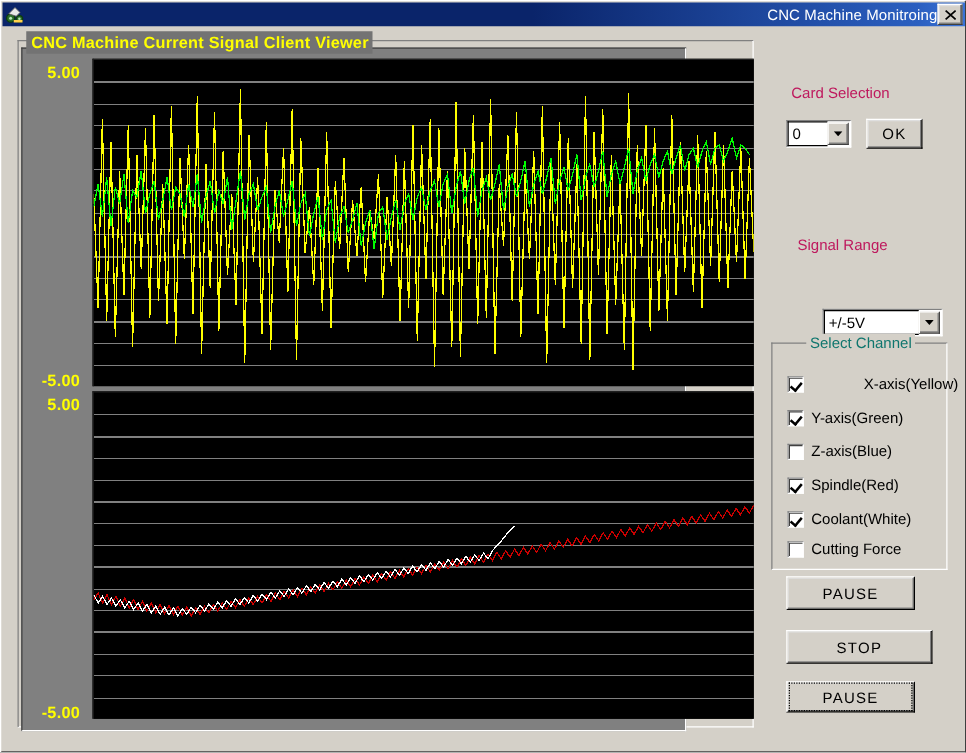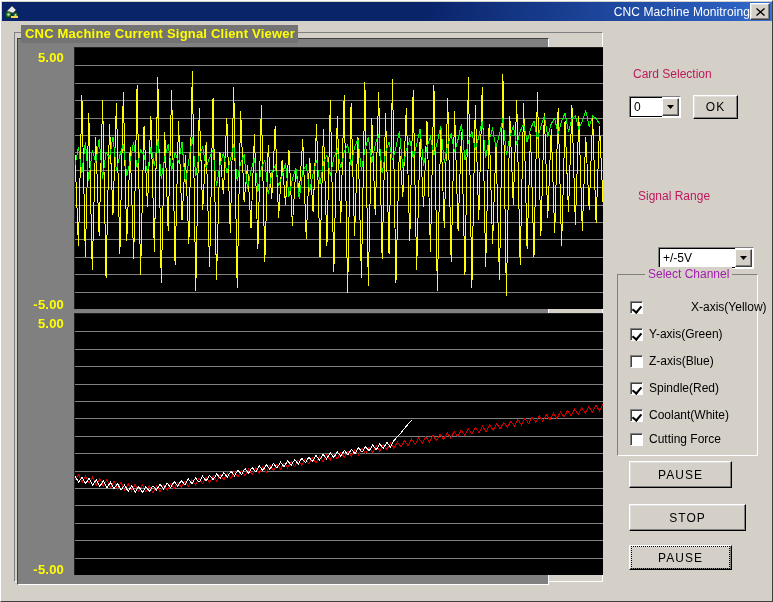--- a/index.html
+++ b/index.html
@@ -221,21 +221,21 @@
     border-bottom-color: #ffffff;
     box-sizing: border-box;
   }
   #channel-group-title {
     position: absolute;
     left: 644px;
     top: 266px;
     background: #d4d0c8;
     font-size: 12px;
     padding: 0 3px;
-    color: #a21caf;
+    color: #0f766e;
     white-space: nowrap;
     z-index: 3;
   }
   .checkbox-row {
     position: absolute;
     display: flex;
     align-items: center;
     left: 629px;
     height: 16px;
     cursor: default;

